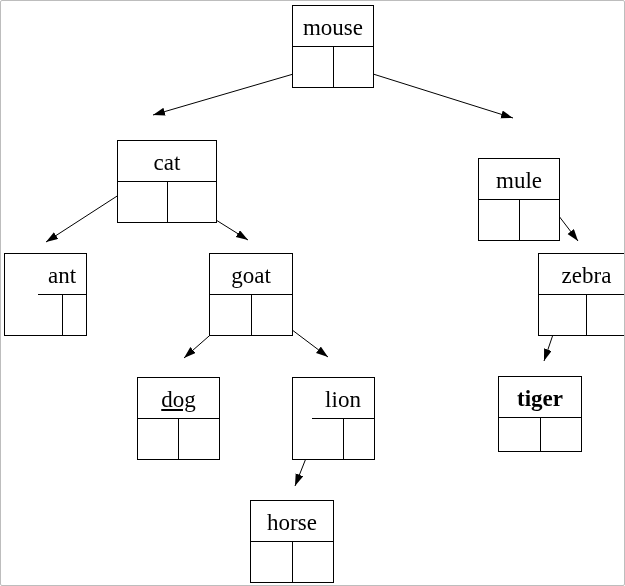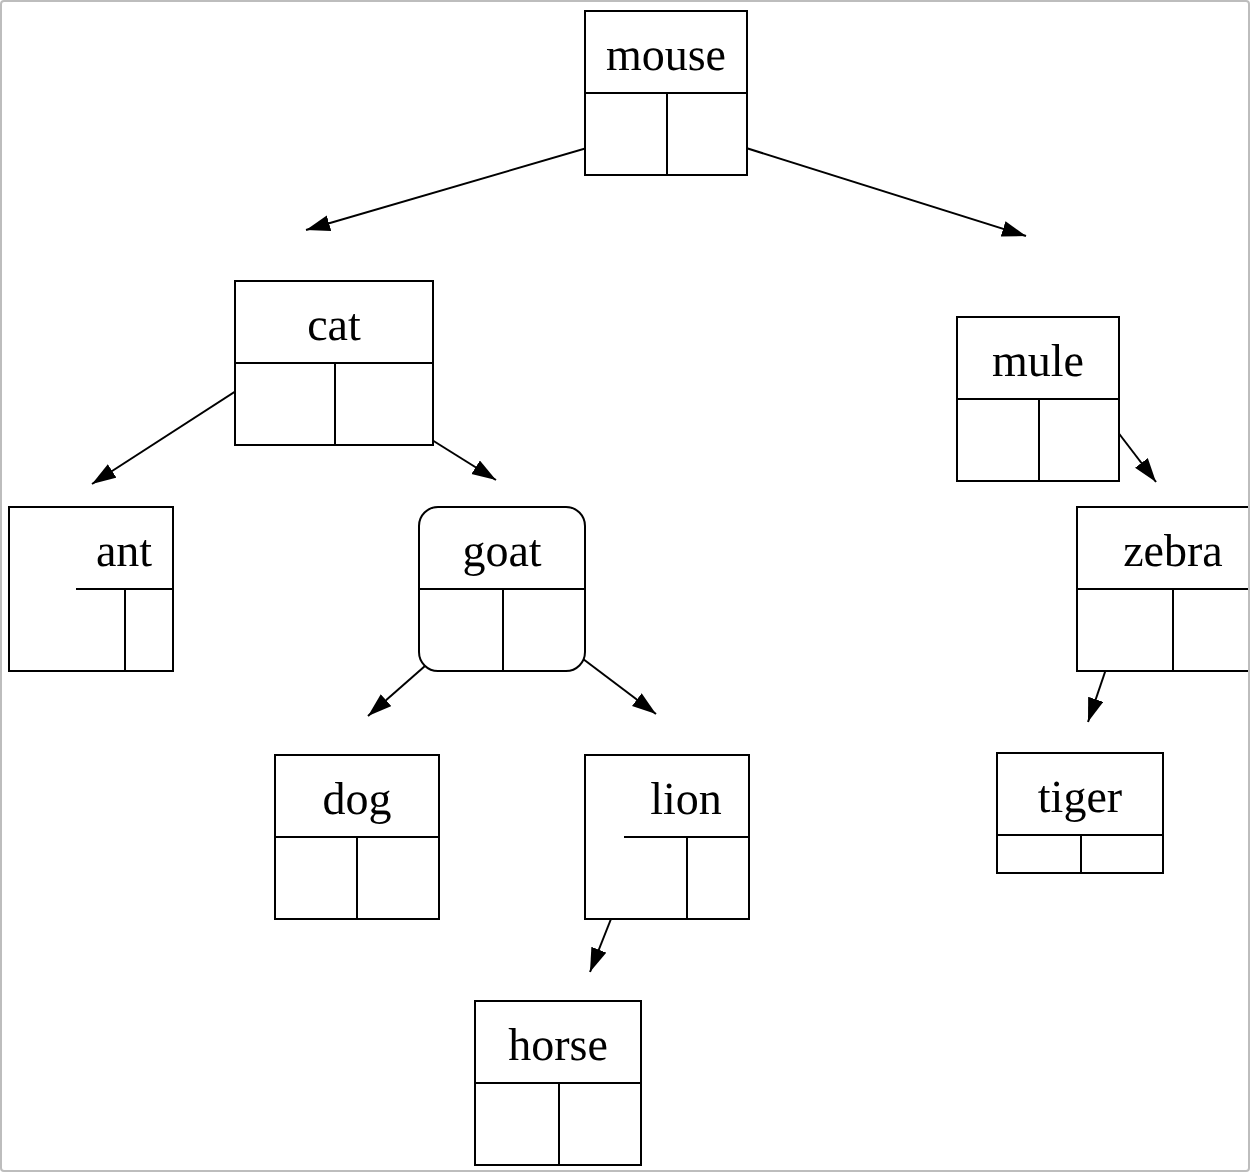--- a/index.html
+++ b/index.html
@@ -104,56 +104,56 @@
       <div class="cell right"></div>
     </div>
   </div>
       <div class="node" style="left: 3px; top: 252px; width: 83px; height: 83px; padding-left: 33px;">
     <div class="node-label">ant</div>
     <div class="node-cells">
       <div class="cell left"></div>
       <div class="cell right"></div>
     </div>
   </div>
-      <div class="node" style="left: 208px; top: 252px; width: 84px; height: 83px; border-radius: 10px;">
+      <div class="node" style="left: 208px; top: 252px; width: 84px; height: 83px;">
     <div class="node-label">goat</div>
     <div class="node-cells">
       <div class="cell left"></div>
       <div class="cell right"></div>
     </div>
   </div>
       <div class="node" style="left: 537px; top: 252px; width: 97px; height: 83px;">
     <div class="node-label">zebra</div>
     <div class="node-cells">
       <div class="cell left"></div>
       <div class="cell right"></div>
     </div>
   </div>
-      <div class="node" style="left: 136px; top: 376px; width: 83px; height: 83px;">
+      <div class="node" style="left: 136px; top: 376px; width: 83px; height: 83px; text-decoration: underline;">
     <div class="node-label">dog</div>
     <div class="node-cells">
       <div class="cell left"></div>
       <div class="cell right"></div>
     </div>
   </div>
       <div class="node" style="left: 291px; top: 376px; width: 83px; height: 83px; padding-left: 19px;">
     <div class="node-label">lion</div>
     <div class="node-cells">
       <div class="cell left"></div>
       <div class="cell right"></div>
     </div>
   </div>
-      <div class="node" style="left: 497px; top: 375px; width: 84px; height: 61px;">
+      <div class="node" style="left: 497px; top: 375px; width: 84px; height: 76px; font-weight: bold;">
     <div class="node-label">tiger</div>
     <div class="node-cells">
       <div class="cell left"></div>
       <div class="cell right"></div>
     </div>
   </div>
-      <div class="node" style="left: 236px; top: 499px; width: 84px; height: 83px;">
+      <div class="node" style="left: 249px; top: 499px; width: 84px; height: 83px;">
     <div class="node-label">horse</div>
     <div class="node-cells">
       <div class="cell left"></div>
       <div class="cell right"></div>
     </div>
   </div>
     </div>
 </div>
 
 </body></html>

